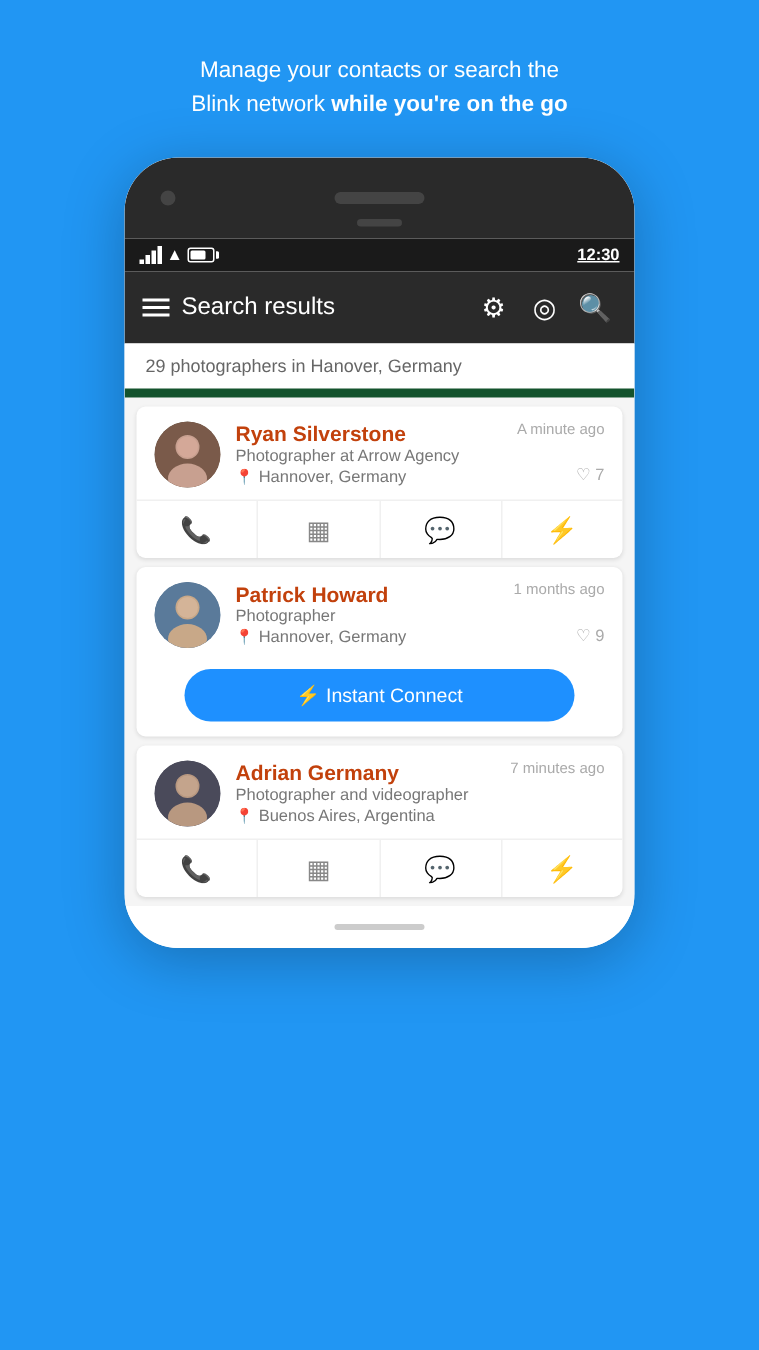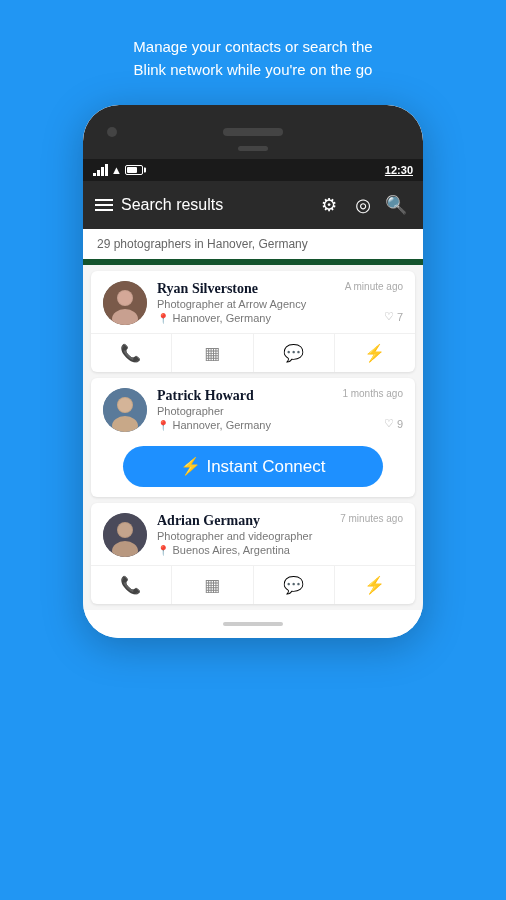--- a/index.html
+++ b/index.html
@@ -15,21 +15,21 @@
     }
 
     .header-text {
       text-align: center;
       color: white;
       padding: 36px 40px 24px;
       font-size: 15px;
       line-height: 1.5;
     }
     .header-text strong {
-      font-weight: 400;
+      font-weight: 700;
     }
 
     .phone-wrapper {
       width: 340px;
       background: white;
       border-radius: 36px;
       box-shadow: 0 8px 40px rgba(0,0,0,0.25);
       overflow: hidden;
       position: relative;
       flex-shrink: 0;
@@ -222,22 +222,21 @@
     .avatar.patrick { background: linear-gradient(135deg, #4a6a8a, #6a8aaa); }
     .avatar.adrian { background: linear-gradient(135deg, #4a4a5a, #6a6a7a); }
 
     .contact-info {
       flex: 1;
       margin-left: 10px;
     }
     .contact-name {
       font-size: 14px;
       font-weight: 600;
-      color: #0f172a;
-      font-family: Liberation Serif, serif;
+      color: #c2410c;
     }
     .contact-role {
       font-size: 11px;
       color: #777;
       margin-top: 1px;
     }
     .contact-location {
       font-size: 11px;
       color: #777;
       display: flex;
@@ -284,21 +283,21 @@
       border-right: 1px solid #f0f0f0;
     }
     .action-btn:last-child { border-right: none; }
 
     
     .instant-connect {
       background: #1E90FF;
       color: white;
       border-radius: 24px;
       padding: 10px 30px;
-      font-size: 17px;
+      font-size: 13px;
       font-weight: 500;
       cursor: pointer;
       display: flex;
       align-items: flex-end;
       gap: 6px;
       margin: 6px auto 10px;
       width: 80%;
       justify-content: center;
     }
 

